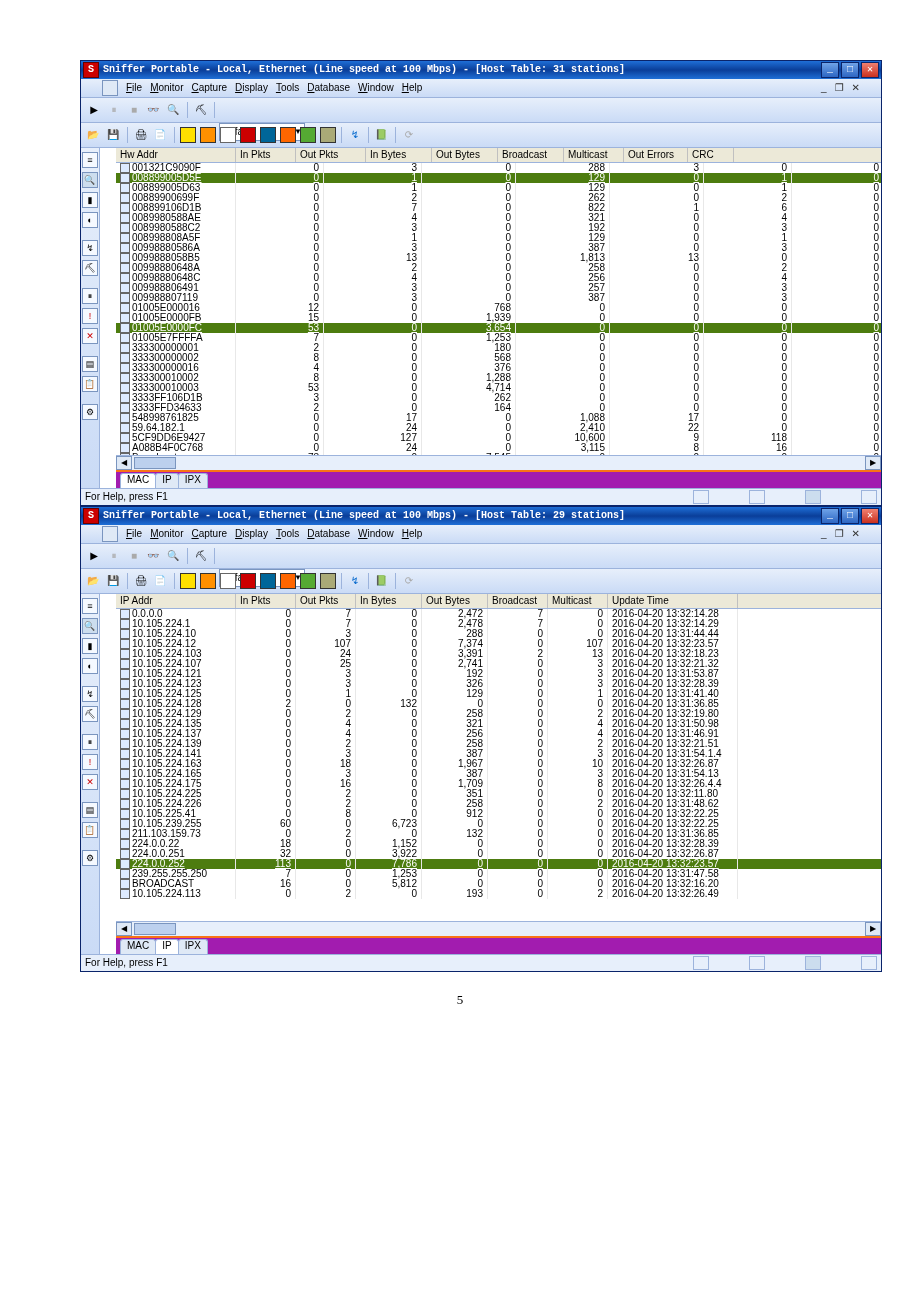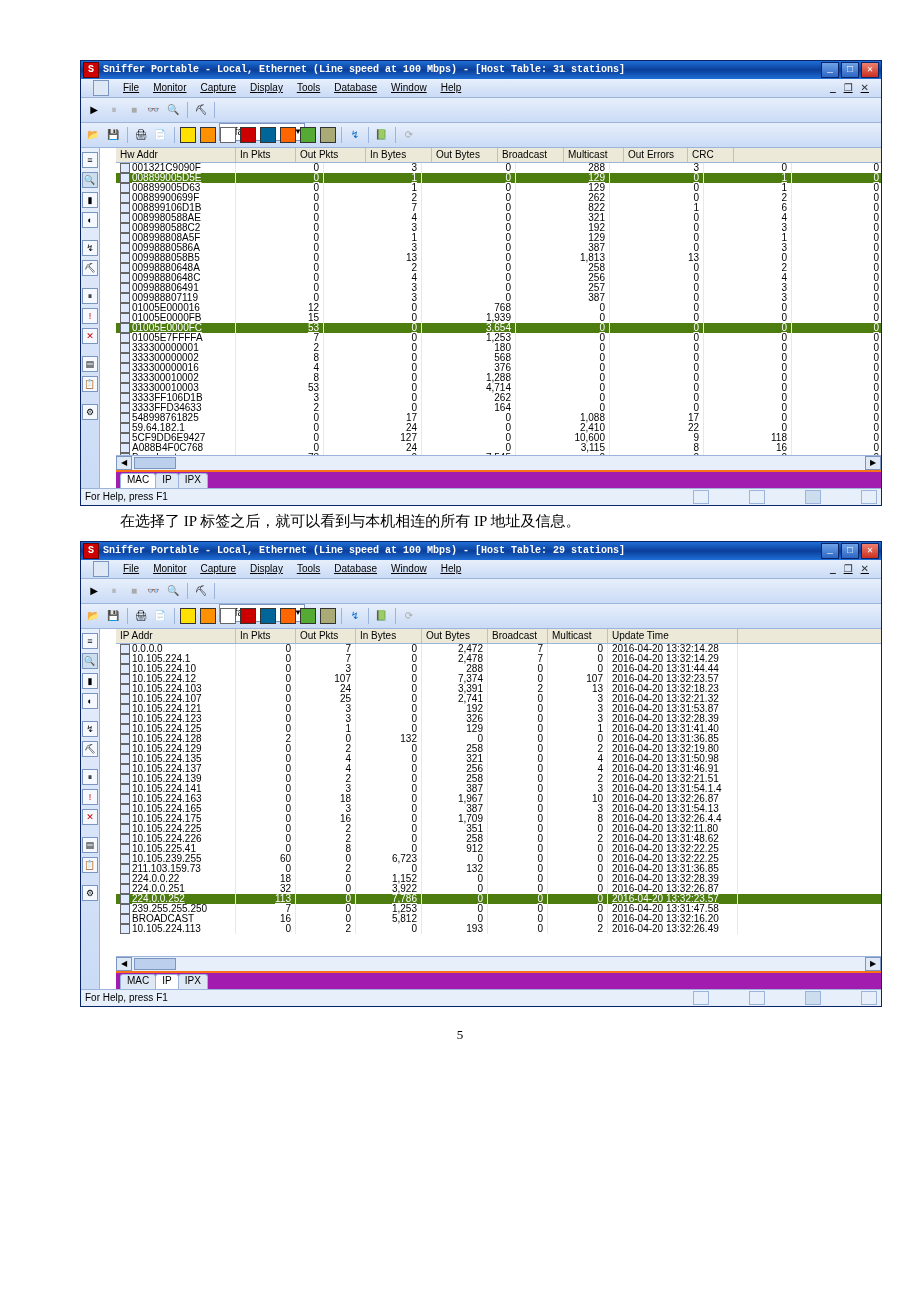--- a/index.html
+++ b/index.html
@@ -45,24 +45,23 @@
     border:1px solid #0a246a;
     display:flex;align-items:center;justify-content:center;
     color:#fff; font-weight:bold; font-size:10px;
     cursor:default;
   }
   .winbtn.close { background: linear-gradient(to bottom,#f08070,#c83020); }
   .menubar {
     background: linear-gradient(to bottom,#e7effb,#cadbf6);
     display:flex; align-items:center;
     height:18px;
-    padding:0 12px;
-    gap:14px;
+    padding:0 21px;
+    gap:8px;
     border-bottom:1px solid #9cb3dc;
-    text-decoration:underline;
   }
   .menubar .mdi-icon {
     width:14px;height:14px;border:1px solid #7a95bf;background:#dfe9f6;
   }
   .menubar .menuitem { text-decoration:underline dotted transparent; }
   .menubar .menuitem:first-letter { text-decoration:underline; }
   .menubar .mdi-controls { margin-left:auto; display:flex; gap:8px; color:#333; font-size:10px;}
   .mdi-controls span { cursor:default; }
   .toolbar {
     background: linear-gradient(to bottom,#e7effb,#cadbf6);
@@ -626,21 +625,20 @@
       <span>For Help, press F1</span>
       <div class="cells">
         <div class="statcell"></div>
         <div class="statcell"></div>
         <div class="statcell" style="background:#cde"></div>
         <div class="statcell"></div>
       </div>
     </div>
   </div>
 
-  <div class="caption">在选择了 IP 标签之后，就可以看到与本机相连的所有 IP 地址及信息。</div>
 
   <div class="window">
     <div class="titlebar">
       <div class="icon-box">S</div>
       <div class="title-text">Sniffer Portable - Local, Ethernet (Line speed at 100 Mbps) - [Host Table: 29 stations]</div>
       <div class="winbtns">
         <div class="winbtn">_</div>
         <div class="winbtn">□</div>
         <div class="winbtn close">✕</div>
       </div>

